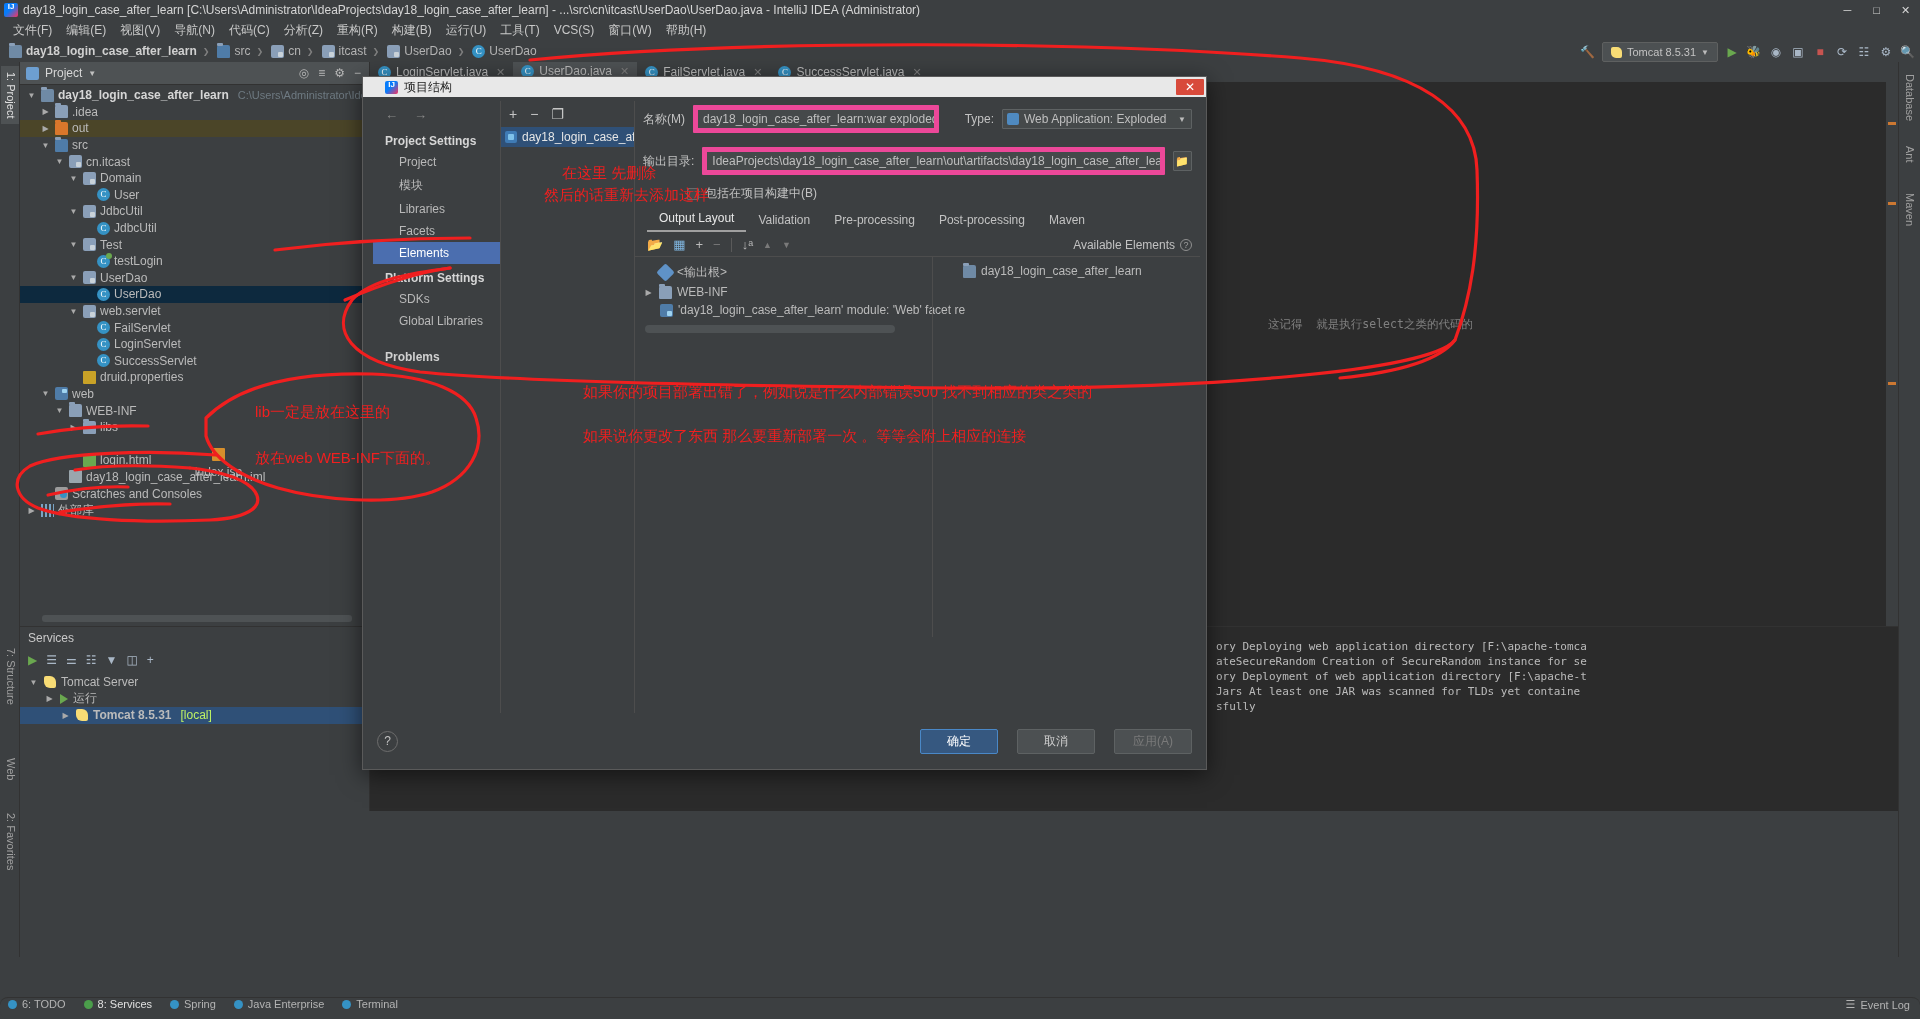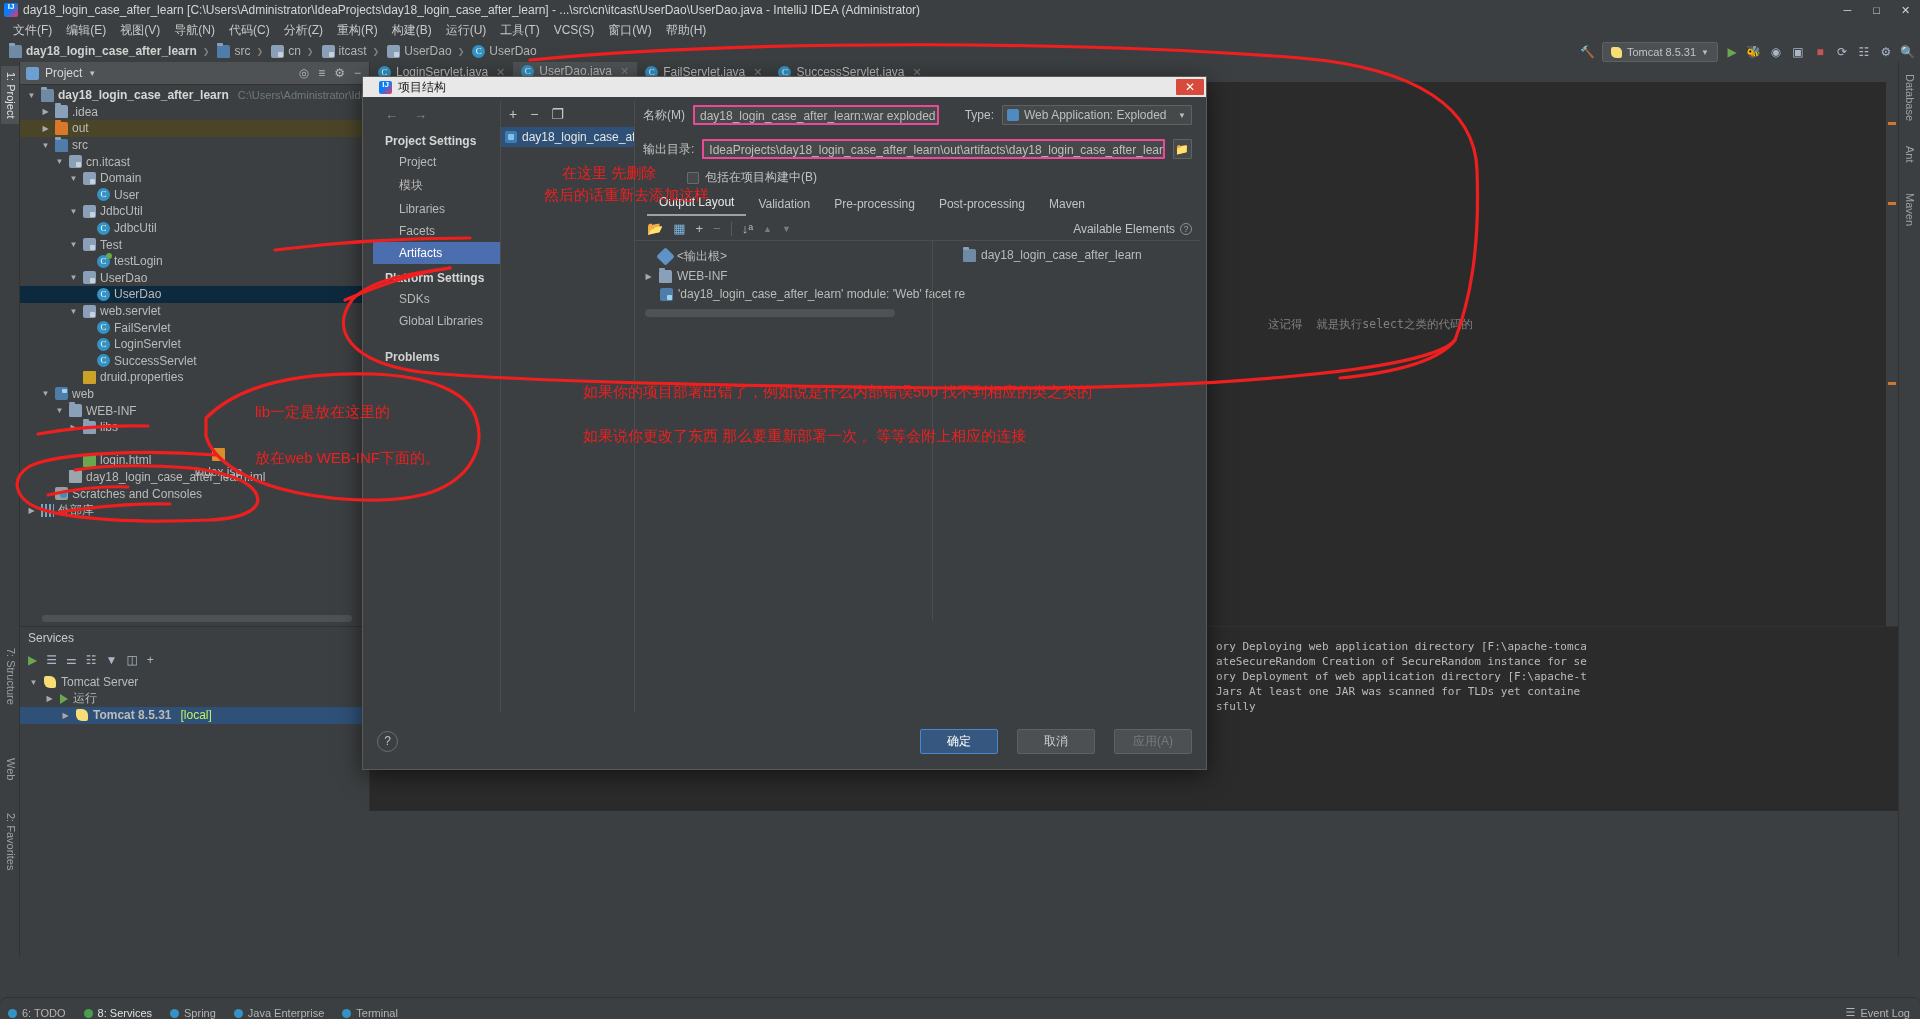--- a/index.html
+++ b/index.html
@@ -172,38 +172,38 @@
     background:#2b2b2b; border-top:1px solid #323232; overflow:hidden;
   }
   .console-body { padding:4px 6px; font-family:"DejaVu Sans Mono", monospace; font-size:11px;
                   line-height:15px; white-space:pre; }
   .log-w { color:#bbbbbb; }
   .log-r { color:#cf6a4c; }
 
   
   .statusbar {
     position:absolute; left:0; bottom:0; width:1920px; height:22px;
-    background:#3c3f41; display:flex; align-items:flex-end; gap:18px;
+    background:#3c3f41; display:flex; align-items:flex-start; gap:18px;
     padding-left:8px; font-size:11px; color:#b4b4b4; border-top:1px solid #323232;border-radius:8px;
   }
   .sb-item{ display:flex; align-items:center; gap:5px; }
   .sb-item.active{ color:#e0e0e0; }
   .sb-right { position:absolute; right:10px; display:flex; align-items:center; gap:14px; }
   .dot-green{ width:9px;height:9px;border-radius:50%;background:#4b9e4b;}
   .dot-blue{ width:9px;height:9px;border-radius:50%;background:#3592c4;}
 
   
   .dialog {
     position:absolute; left:362px; top:76px; width:845px; height:694px;
     background:#3c3f41; border:1px solid #5a5a5a;
     box-shadow: 0 5px 22px rgba(0,0,0,.55);
   }
   .dlg-title {
     height:20px; background:#e8e8e8; display:flex; align-items:center;
-    padding-left:16px; gap:6px; font-size:12px; color:#222;
+    padding-left:22px; gap:6px; font-size:12px; color:#222;
   }
   .dlg-logo{ width:13px;height:13px; background:linear-gradient(135deg,#087cfa 0%,#087cfa 45%,#fe315d 100%); border-radius:2px;
              position:relative;}
   .dlg-logo::after{content:"IJ";position:absolute;left:0;top:-1px;width:13px;font-size:8px;text-align:center;color:#fff;font-weight:bold;}
   .dlg-close {
     position:absolute; right:2px; top:2px; width:28px; height:16px;
     background:#d84a3b; color:#fff; display:flex; align-items:center; justify-content:center;
     font-size:12px; border-radius:1px;
   }
 
@@ -227,22 +227,22 @@
                  color:#c5c5c5; font-size:14px; }
   .art-item { display:flex; align-items:center; gap:5px; font-size:12px; padding:3px 4px;
               background:#2f5077; color:#e6e6e6; white-space:nowrap; overflow:hidden; }
   .ic.artifact { width:12px;height:12px;background:#3f7bb5; border-radius:2px; position:relative;}
   .ic.artifact::after{content:"";position:absolute;left:3px;top:3px;width:6px;height:6px;background:#7fc2ea;border-radius:1px;}
 
   .dlg-main { position:absolute; left:272px; top:4px; right:6px; bottom:56px; }
   .frm-row { display:flex; align-items:center; gap:8px; padding:4px 8px; font-size:12px; }
   .frm-lbl { color:#c2c2c2; white-space:nowrap; }
   .txtfield {
-    background:#45494a; border:2px solid #ec4899; color:#bfbfbf;
-    height:20px; line-height:18px; padding:0 5px; font-size:12px;
+    background:#45494a; border:5px solid #ec4899; color:#bfbfbf;
+    height:28px; line-height:18px; padding:0 5px; font-size:12px;
     border-radius:1px; overflow:hidden; white-space:nowrap;
   }
   .combo {
     background:#45494a; border:1px solid #5e6263; color:#bfbfbf; height:20px;
     display:flex; align-items:center; gap:5px; padding:0 4px; font-size:12px;
     border-radius:1px; min-width:190px; position:relative;
   }
   .combo .caret{ position:absolute; right:5px; font-size:8px; color:#bbb; }
   .ic.webapp{ width:12px;height:12px;background:#4f8ac0;border-radius:2px;}
   .browse-btn {
@@ -645,21 +645,21 @@
       <div class="dlg-sidebar">
         <div class="nav-arrows">
           <span>←</span>
           <span>→</span>
         </div>
         <div class="sb-group">Project Settings</div>
         <div class="sb-link">Project</div>
         <div class="sb-link">模块</div>
         <div class="sb-link">Libraries</div>
         <div class="sb-link">Facets</div>
-        <div class="sb-link sel">Artifacts</div>
+        <div class="sb-link sel">Elements</div>
         <div class="sb-group">Platform Settings</div>
         <div class="sb-link">SDKs</div>
         <div class="sb-link">Global Libraries</div>
         <div style="height:14px;"></div>
         <div class="sb-link" style="padding-left:12px;font-weight:bold;color:#d0d0d0;">Problems</div>
       </div>
 
       <div class="dlg-list">
         <div class="dlg-list-tb">
           <span>+</span>

